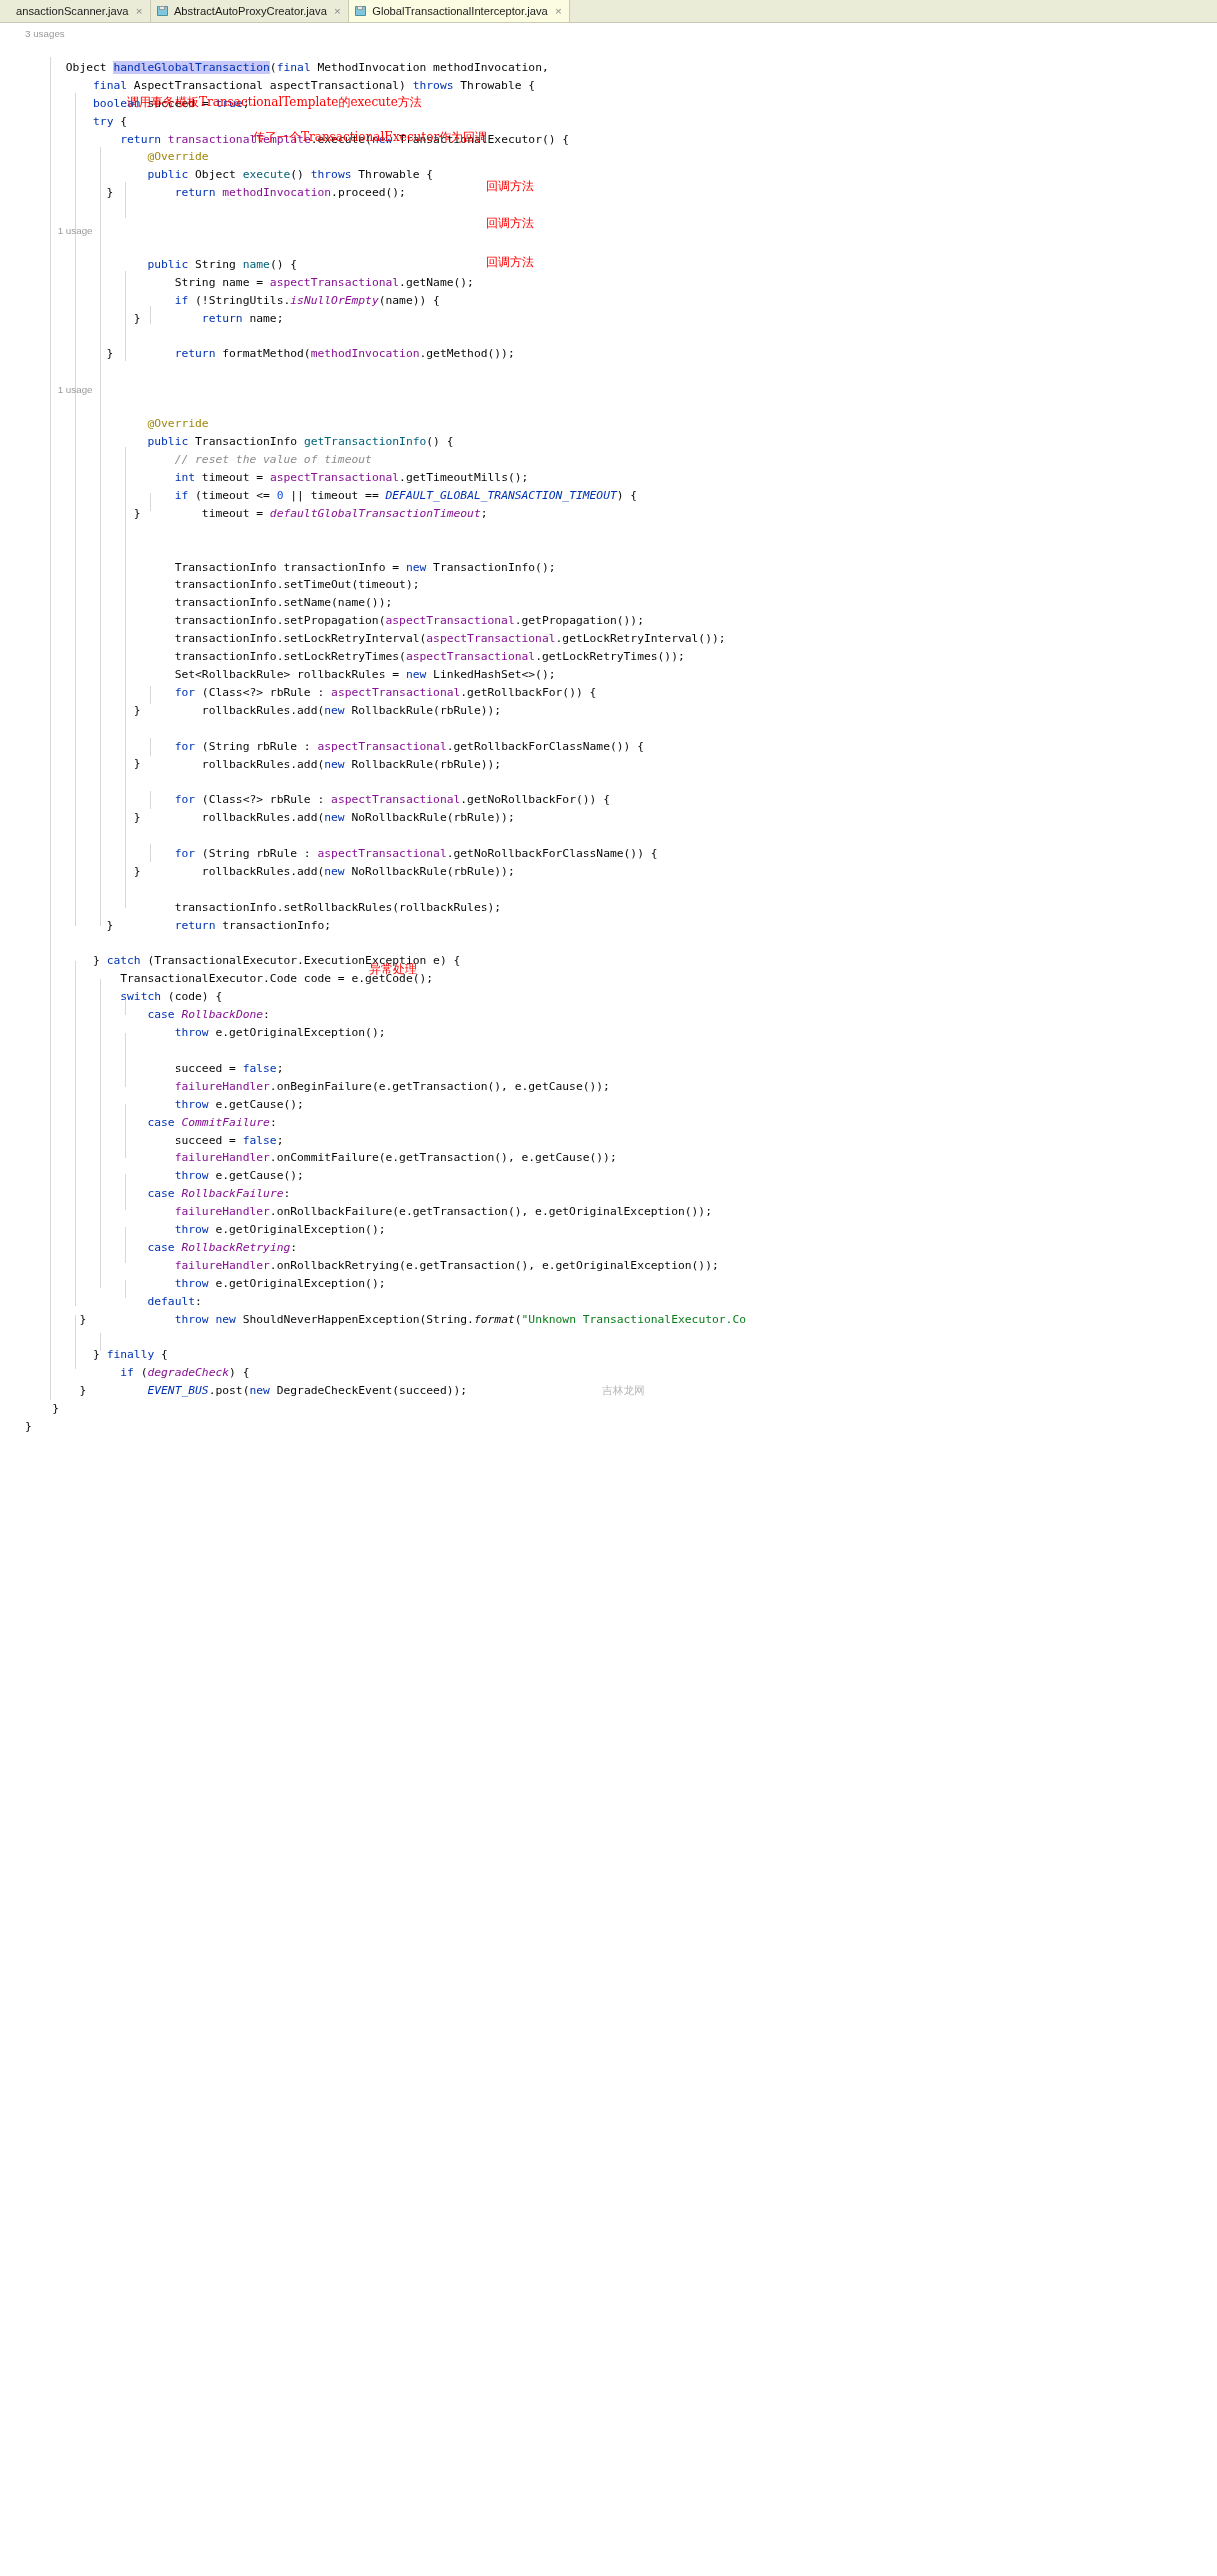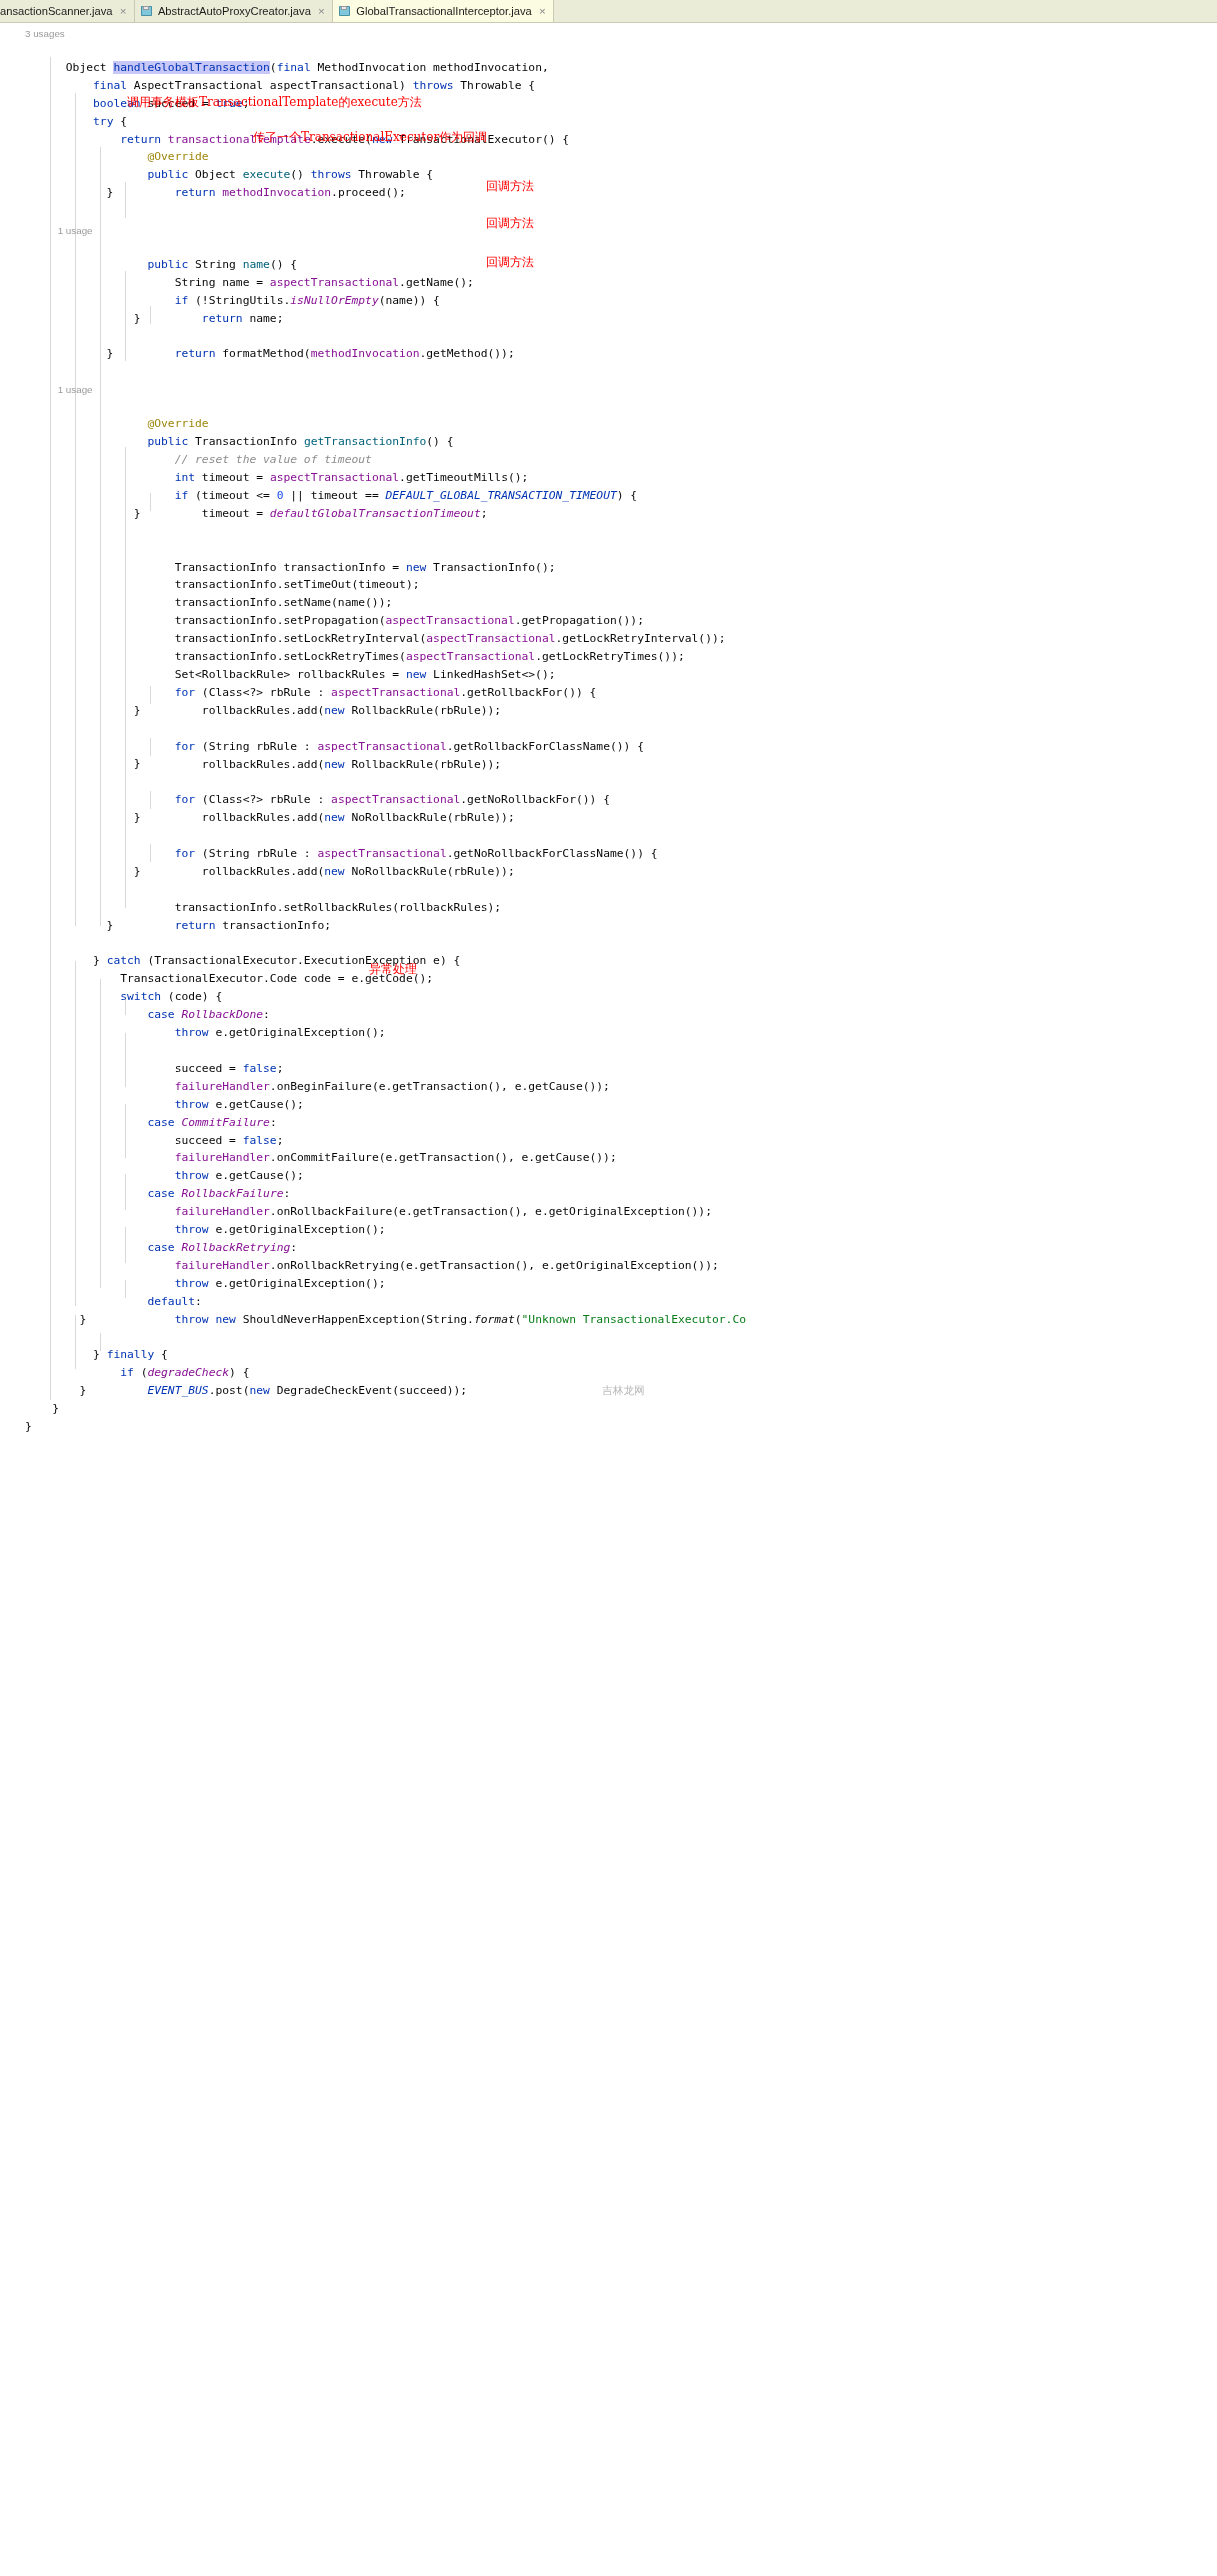--- a/index.html
+++ b/index.html
@@ -34,21 +34,21 @@
     padding: 0 7.2px 0 5.4px;
     font-family: "Liberation Sans", sans-serif;
     font-size: 11.2px;
     color: #1c1c1c;
     position: relative;
     cursor: default;
     white-space: nowrap;
   }
   .tab.inactive { background: #ebecd8; }
   .tab.active   { background: #fcfce2; }
-  .tab.clipped-left { padding-left: 0; }
+  .tab.clipped-left { padding-left: 16px; }
   .tab-sep {
     width: 0.9px;
     background: #c9cab4;
   }
   .tab-icon {
     width: 12.5px; height: 12.5px;
     display: inline-block;
     position: relative;
     flex: none;
   }

